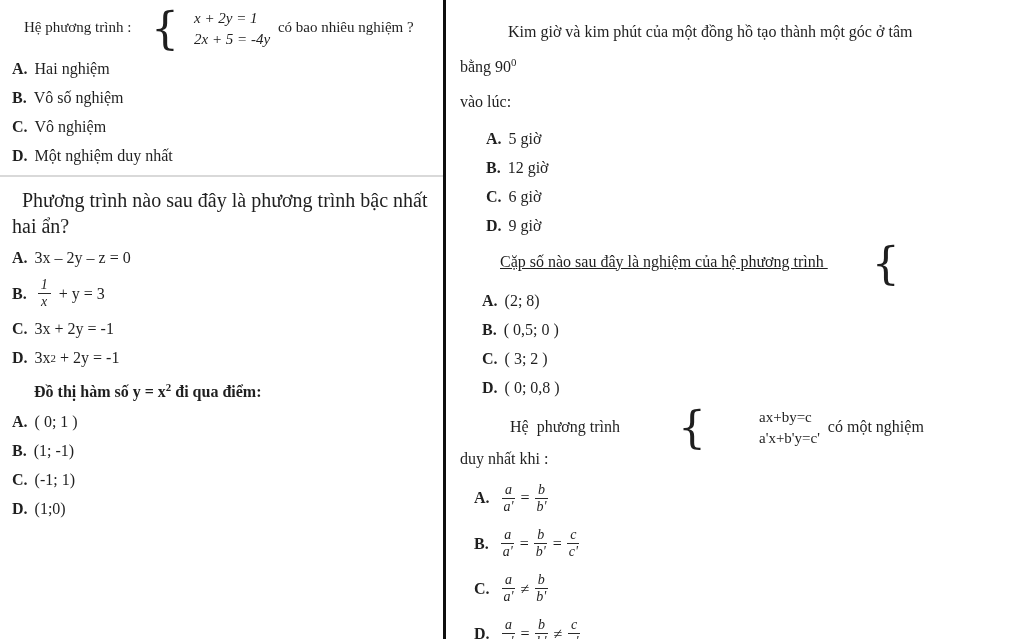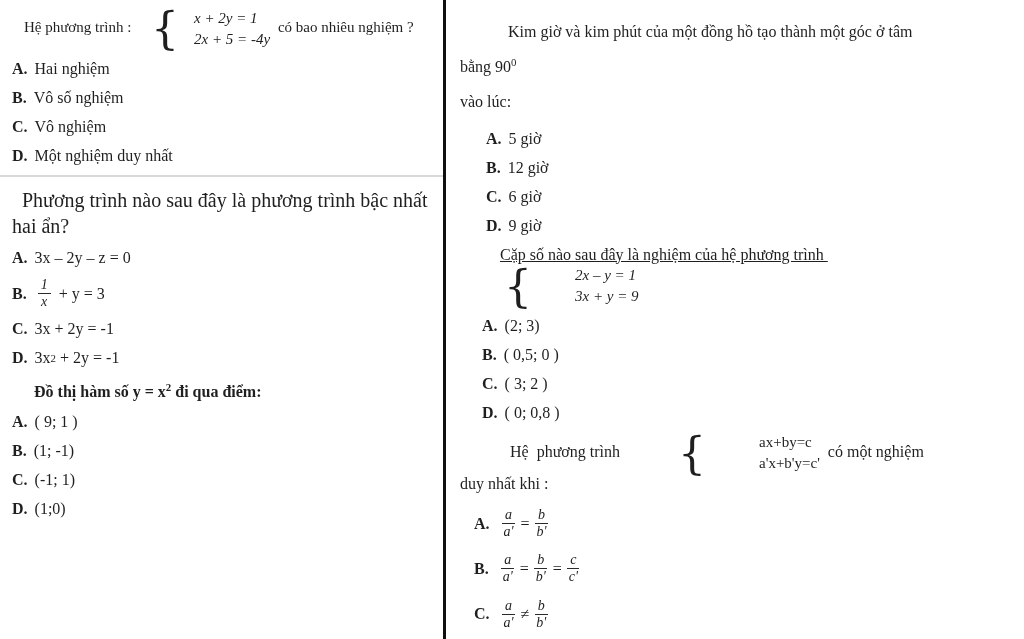--- a/index.html
+++ b/index.html
@@ -121,21 +121,21 @@
             <sup class="seg-sup">2</sup>
             <span class="seg-text"> + 2y = -1</span>
           </span>
         </div>
       </section>
     <section>
         <p class="q-title"><span class="seg-text">Đồ thị hàm số y = x</span><sup class="seg-sup">2</sup><span class="seg-text"> đi qua điểm:</span></p>
         <div class="option">
           <b class="opt-label">A.</b>
           <span class="opt-content">
-            <span class="seg-text">( 9; 1 )</span>
+            <span class="seg-text">( 0; 1 )</span>
           </span>
         </div>
         <div class="option">
           <b class="opt-label">B.</b>
           <span class="opt-content">
             <span class="seg-text">(1; -1)</span>
           </span>
         </div>
         <div class="option">
           <b class="opt-label">C.</b>
@@ -178,29 +178,25 @@
         <div class="option">
           <b class="opt-label">D.</b>
           <span class="opt-content">
             <span class="seg-text">9 giờ</span>
           </span>
         </div>
       </section>
     <section>
         <p class="q-title"><span class="seg-text">Cặp số nào sau đây là nghiệm của hệ phương trình </span><span class="sys italic">
             <span class="brace">{</span>
-            <span class="lines">
-              <span class="sys-line">2x – y = 1</span>
-              <span class="sys-line">3x + y = 9</span>
-            </span>
           </span></p>
         <div class="option">
           <b class="opt-label">A.</b>
           <span class="opt-content">
-            <span class="seg-text">(2; 3)</span>
+            <span class="seg-text">(2; 8)</span>
           </span>
         </div>
         <div class="option">
           <b class="opt-label">B.</b>
           <span class="opt-content">
             <span class="seg-text">( 0,5; 0 )</span>
           </span>
         </div>
         <div class="option">
           <b class="opt-label">C.</b>

